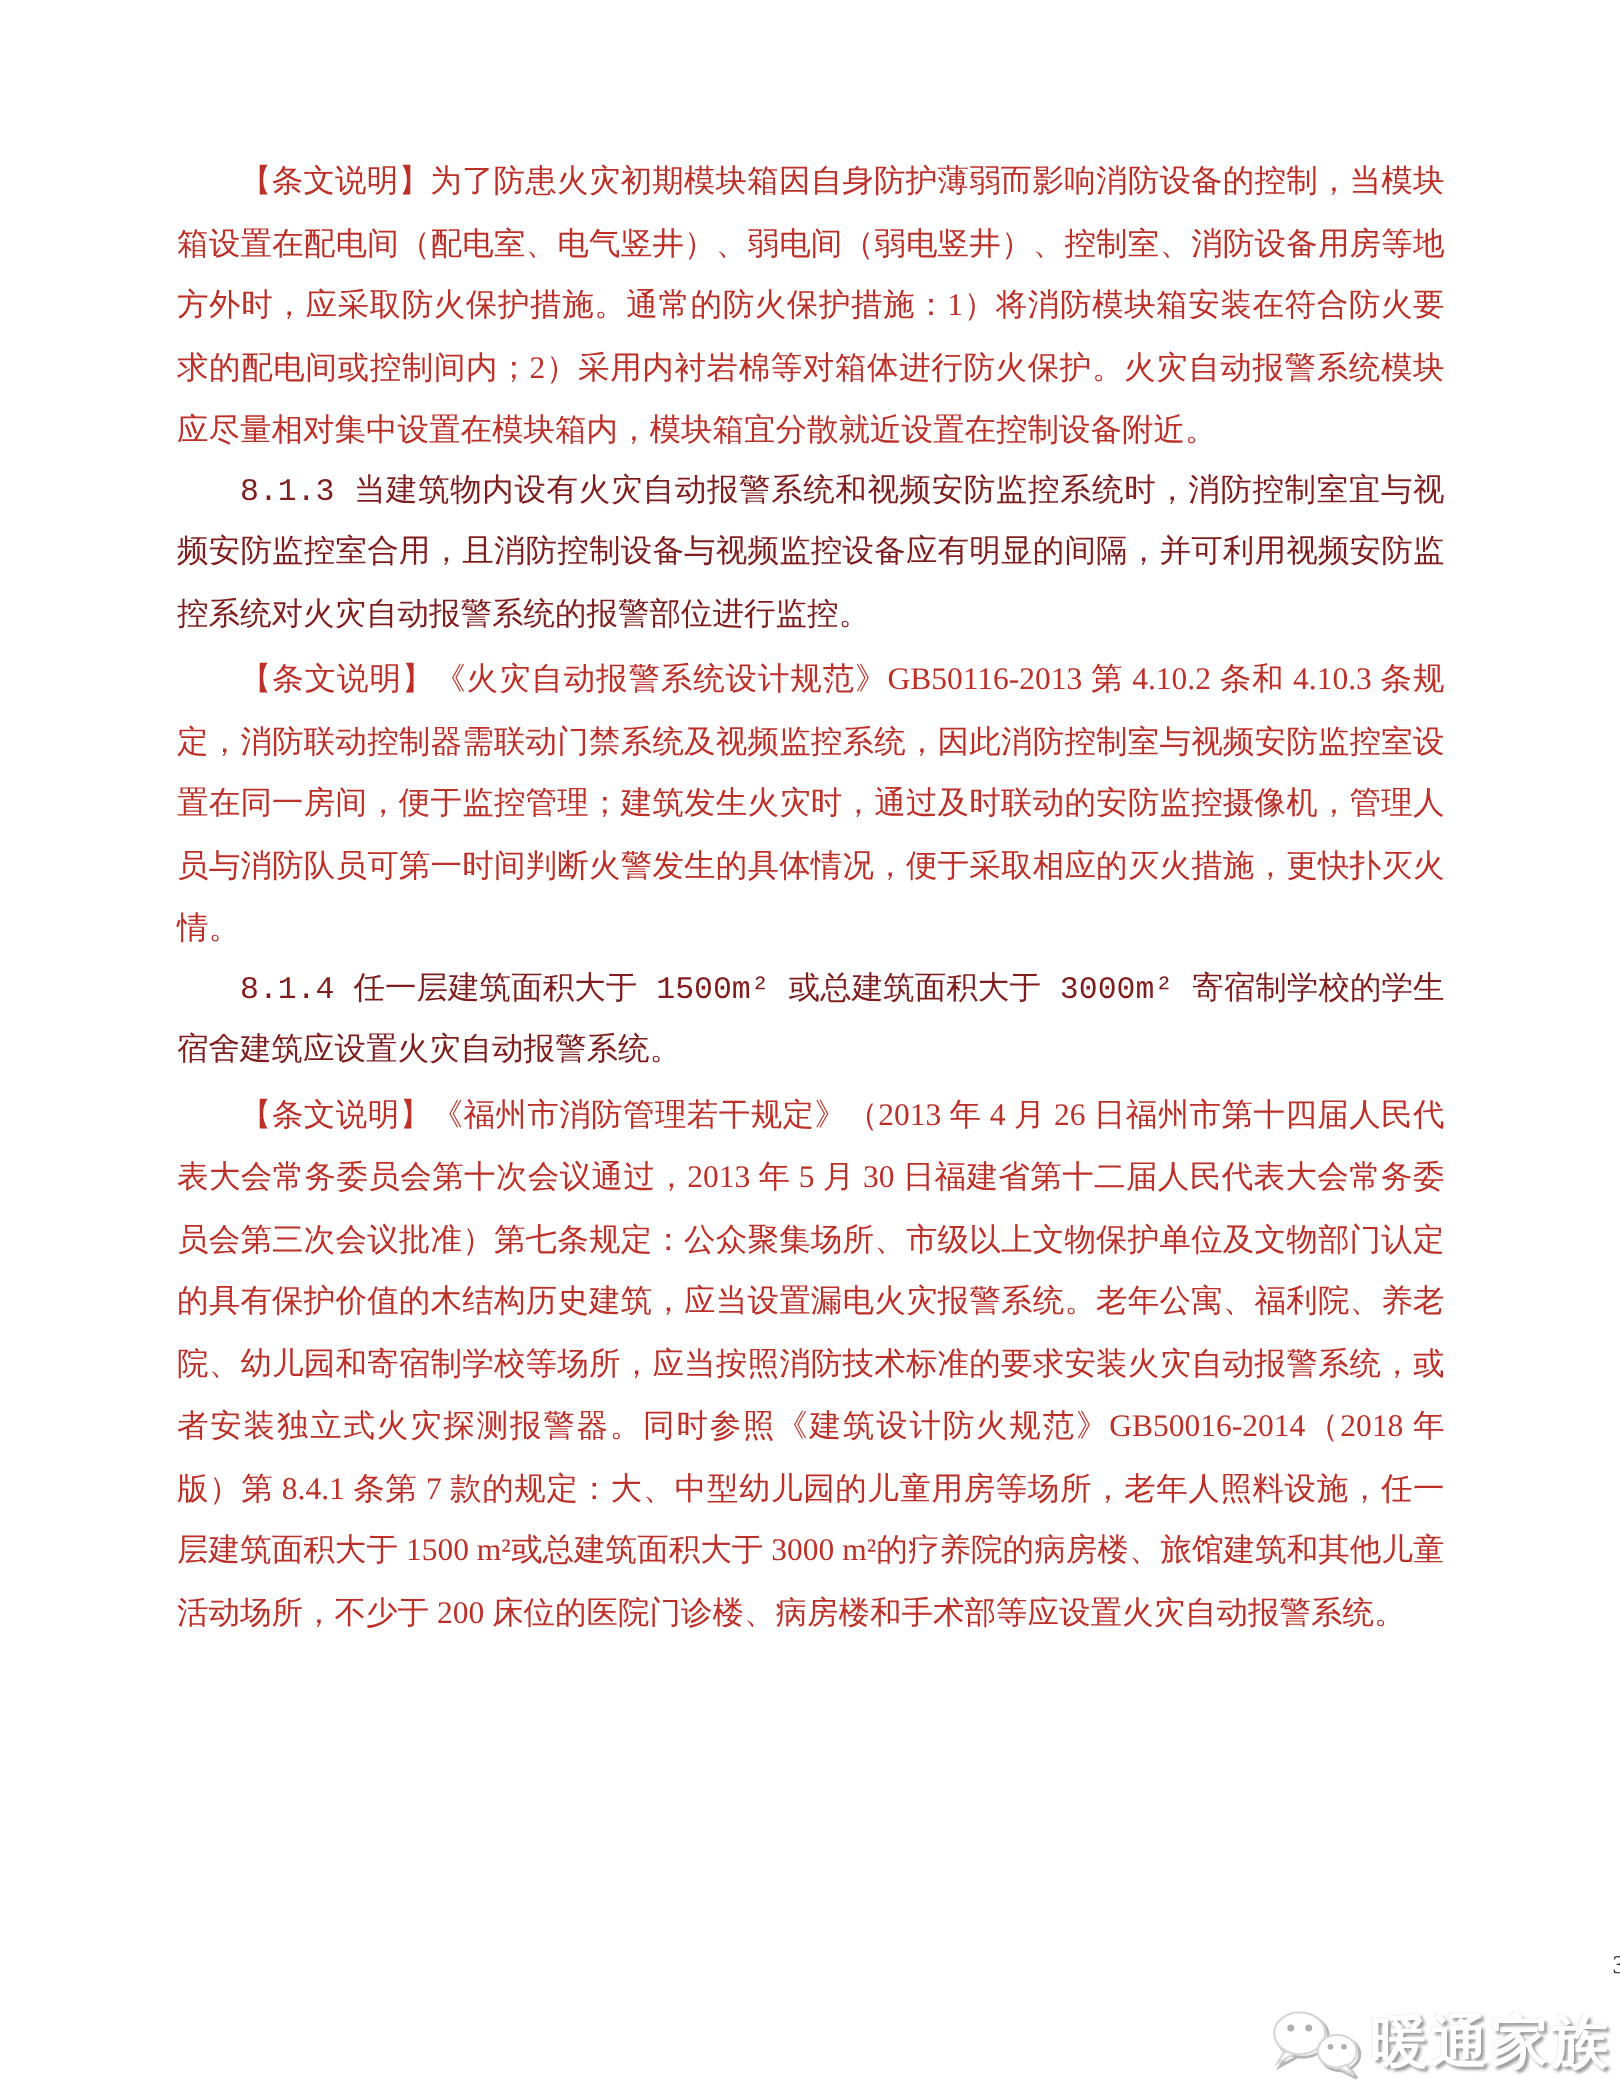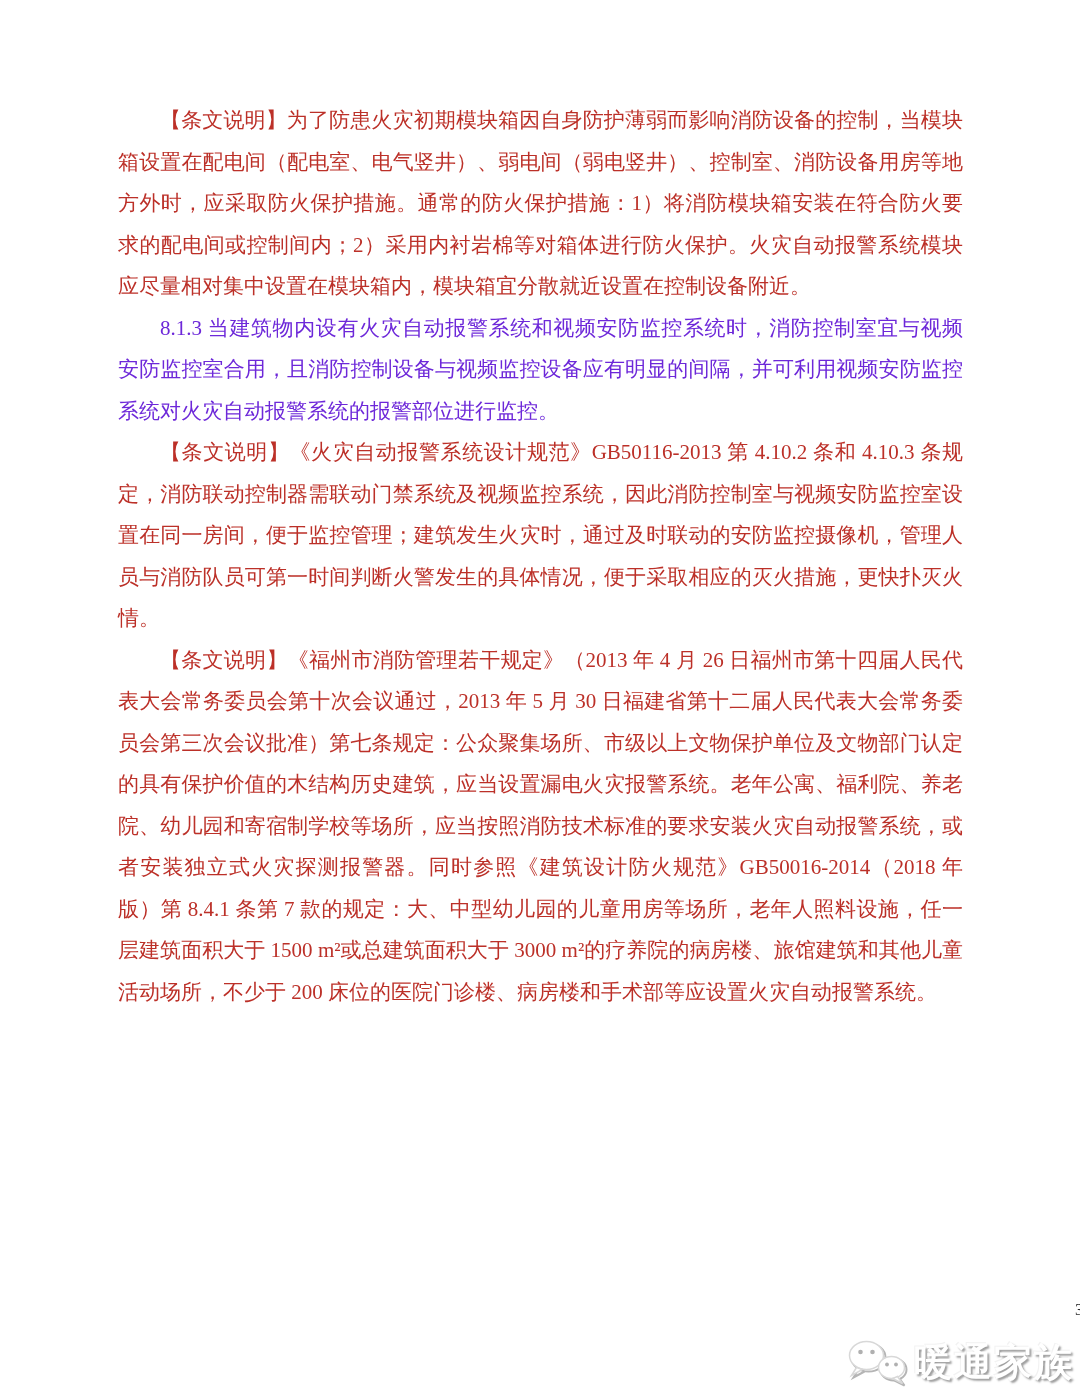--- a/index.html
+++ b/index.html
@@ -23,39 +23,39 @@
   }
   p.para {
     margin: 0;
     font-size: 21px;
     line-height: 41.5px;
     text-align: justify;
     text-indent: 42px;
     word-break: break-all;
   }
   p.para.red   { color: #bc3028; }
-  p.para.black { color: #6d28d9; }
+  p.para.black { color: #7f1d1d; font-family: Liberation Mono, monospace; }
 
   .page-number {
     position: absolute;
     left: 16px;
     top: 1300px;
     width: 100%;
     text-align: right;
     font-size: 17px;
     letter-spacing: 2px;
     color: #2b2b2b;
   }
 
   .watermark {
     position: absolute;
     right: 6px;
     bottom: 10px;
     display: flex;
-    align-items: flex-end;
+    align-items: flex-start;
     gap: 6px;
     user-select: none;
   }
   .wm-icon { display: inline-block; line-height: 0; }
   .wm-text {
     font-family: "Liberation Sans", "DejaVu Sans", sans-serif;
     font-size: 38px;
     font-weight: bold;
     color: #ffffff;
     text-shadow: 2px 2px 2px #9e9e9e, -1px -1px 0 #f2f2f2;
@@ -64,20 +64,21 @@
 </style>
 </head>
 <body>
 
 <div class="page">
 
   <div class="content">
     <p class="para red">【条文说明】为了防患火灾初期模块箱因自身防护薄弱而影响消防设备的控制，当模块箱设置在配电间（配电室、电气竖井）、弱电间（弱电竖井）、控制室、消防设备用房等地方外时，应采取防火保护措施。通常的防火保护措施：1）将消防模块箱安装在符合防火要求的配电间或控制间内；2）采用内衬岩棉等对箱体进行防火保护。火灾自动报警系统模块应尽量相对集中设置在模块箱内，模块箱宜分散就近设置在控制设备附近。</p>
     <p class="para black">8.1.3 当建筑物内设有火灾自动报警系统和视频安防监控系统时，消防控制室宜与视频安防监控室合用，且消防控制设备与视频监控设备应有明显的间隔，并可利用视频安防监控系统对火灾自动报警系统的报警部位进行监控。</p>
     <p class="para red">【条文说明】《火灾自动报警系统设计规范》GB50116-2013 第 4.10.2 条和 4.10.3 条规定，消防联动控制器需联动门禁系统及视频监控系统，因此消防控制室与视频安防监控室设置在同一房间，便于监控管理；建筑发生火灾时，通过及时联动的安防监控摄像机，管理人员与消防队员可第一时间判断火警发生的具体情况，便于采取相应的灭火措施，更快扑灭火情。</p>
+    <p class="para black">8.1.4 任一层建筑面积大于 1500m² 或总建筑面积大于 3000m² 寄宿制学校的学生宿舍建筑应设置火灾自动报警系统。</p>
     <p class="para red">【条文说明】《福州市消防管理若干规定》（2013 年 4 月 26 日福州市第十四届人民代表大会常务委员会第十次会议通过，2013 年 5 月 30 日福建省第十二届人民代表大会常务委员会第三次会议批准）第七条规定：公众聚集场所、市级以上文物保护单位及文物部门认定的具有保护价值的木结构历史建筑，应当设置漏电火灾报警系统。老年公寓、福利院、养老院、幼儿园和寄宿制学校等场所，应当按照消防技术标准的要求安装火灾自动报警系统，或者安装独立式火灾探测报警器。同时参照《建筑设计防火规范》GB50016-2014（2018 年版）第 8.4.1 条第 7 款的规定：大、中型幼儿园的儿童用房等场所，老年人照料设施，任一层建筑面积大于 1500 m²或总建筑面积大于 3000 m²的疗养院的病房楼、旅馆建筑和其他儿童活动场所，不少于 200 床位的医院门诊楼、病房楼和手术部等应设置火灾自动报警系统。</p>
   </div>
 
   <div class="page-number">37</div>
 
   <div class="watermark">
     <span class="wm-icon">
       <svg width="64" height="52" viewBox="0 0 64 52" xmlns="http://www.w3.org/2000/svg">
 
         <g transform="translate(4.5,5.5)" fill="none" stroke="#b5b5b5" stroke-width="2">

